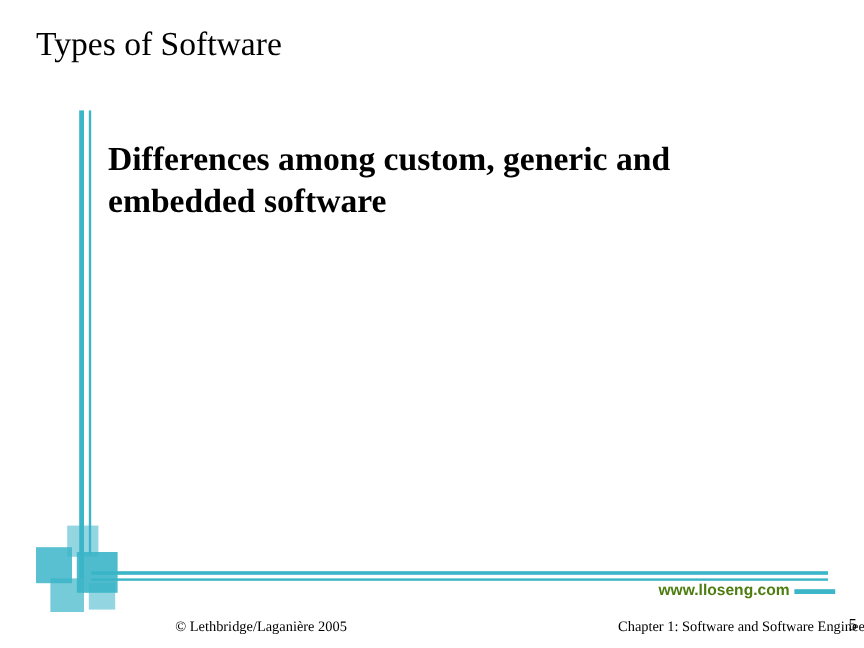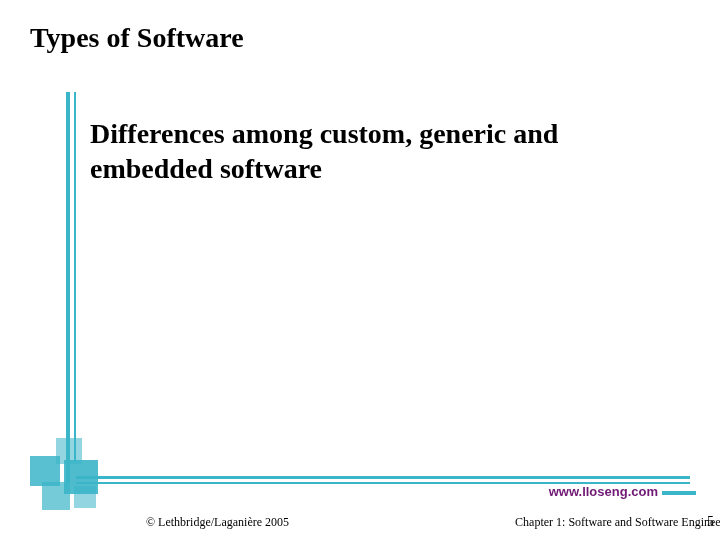--- a/index.html
+++ b/index.html
@@ -1,29 +1,29 @@
 <!DOCTYPE html>
 <html><head>
 <meta charset="utf-8">
 <style>
   * { margin: 0; padding: 0; box-sizing: border-box; }
   html, body { width: 720px; height: 540px; font-family: "Times New Roman", Times, serif; background: #fff; overflow: hidden; }
   .slide { position: relative; width: 720px; height: 540px; }
-  .title { position: absolute; top: 22px; left: 30px; font-size: 28px; color: #000; font-weight: 700; }
+  .title { position: absolute; top: 22px; left: 30px; font-size: 28px; color: #000; font-weight: 400; }
   .subtitle { position: absolute; top: 116px; left: 90px; width: 560px; font-size: 28px; font-weight: 700; color: #000; line-height: 1.25; }
   
   .vline { position: absolute; background: #fff; }
   .vline.outer { left: 66px; top: 92px; width: 4px; height: 390px; background: #3bb5c8; }
   .vline.inner { left: 74px; top: 92px; width: 2px; height: 370px; background: #3bb5c8; }
   
   .hline-top { position: absolute; left: 76px; top: 476px; height: 3px; width: 614px; background: #3bb5c8; }
   .hline-bot { position: absolute; left: 76px; top: 482px; height: 2px; width: 614px; background: #3bb5c8; }
   
   .accent-right { position: absolute; right: 24px; top: 491px; width: 34px; height: 4px; background: #3bb5c8; }
-  .url { position: absolute; right: 62px; top: 484px; font-family: Arial, Helvetica, sans-serif; font-size: 13px; font-weight: 700; color: #701a75; }
+  .url { position: absolute; right: 62px; top: 484px; font-family: Arial, Helvetica, sans-serif; font-size: 13px; font-weight: 700; color: #4d7c0f; }
   
   .deco { position: absolute; left: 22px; top: 438px; width: 100px; height: 80px; }
   .deco .sq { position: absolute; background: #3bb5c8; opacity: 0.85; }
   .deco .sq.a { left: 34px; top: 0; width: 26px; height: 26px; opacity: 0.55; }
   .deco .sq.b { left: 8px; top: 18px; width: 30px; height: 30px; opacity: 0.85; }
   .deco .sq.c { left: 42px; top: 22px; width: 34px; height: 34px; opacity: 0.9; }
   .deco .sq.d { left: 20px; top: 44px; width: 28px; height: 28px; opacity: 0.7; }
   .deco .sq.e { left: 52px; top: 48px; width: 22px; height: 22px; opacity: 0.55; }
   
   .footer { position: absolute; left: 0; bottom: 10px; width: 720px; height: 20px; font-size: 12px; color: #000; margin-left: 20px; }

